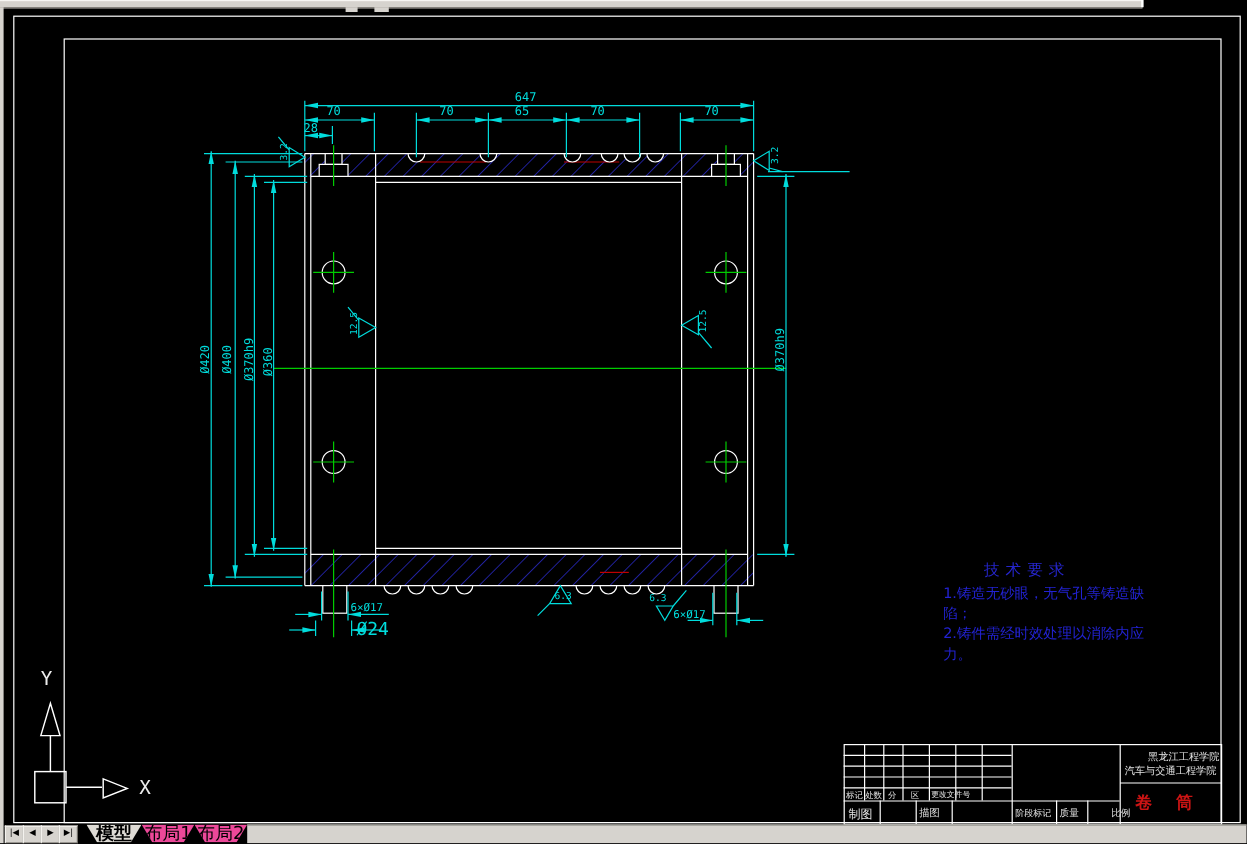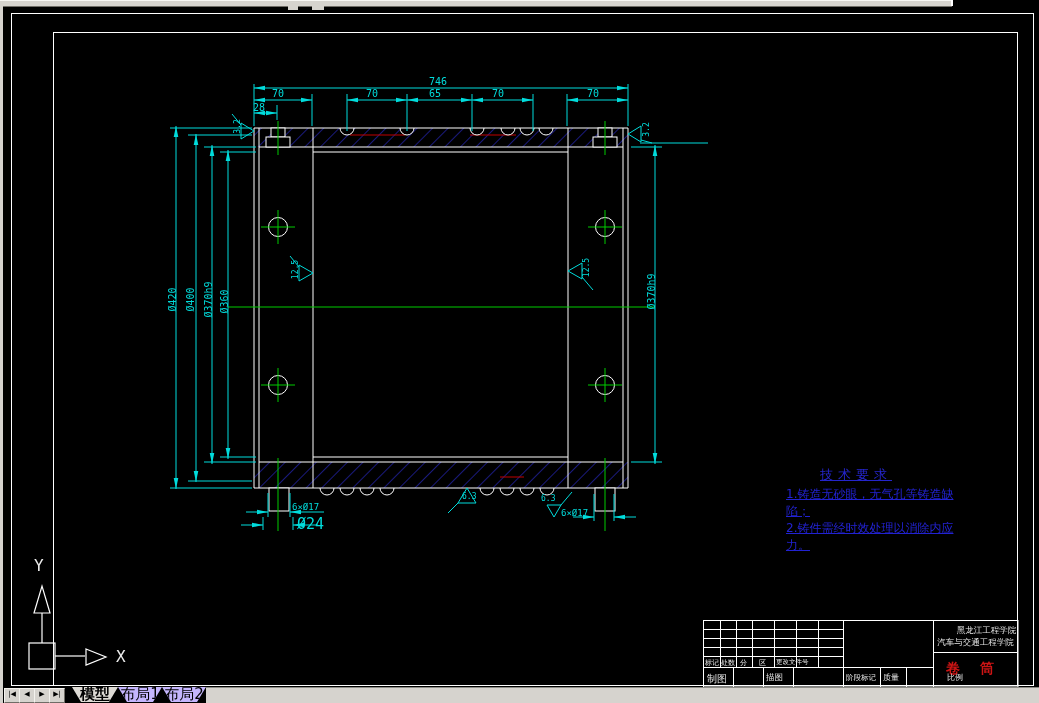--- a/index.html
+++ b/index.html
@@ -11,40 +11,40 @@
   .top-strip{left:0;top:0;width:952px;height:6px;background:#d6d3ce;border-bottom:1px solid #6f6c66;}
   .top-strip-hl{left:0;top:0;width:952px;height:1px;background:#f7f6f3;}
   .top-notch{background:#d6d3ce;height:4px;}
   .left-strip{left:0;top:6px;width:3px;height:697px;background:#d6d3ce;}
   .top-tick{left:951px;top:0;width:2px;height:6px;background:#fff;}
   
   .dimtxt{position:absolute;color:#00dcdc;font:10px "DejaVu Sans Mono",monospace;white-space:nowrap;}
   .sm{font-size:8px;}
   .rot{transform:rotate(-90deg);transform-origin:center;text-align:center;}
   
-  .tech{position:absolute;color:#2222d2;font:12px "DejaVu Sans",sans-serif;white-space:nowrap;text-decoration:underline;}
+  .tech{position:absolute;color:#2222d2;font:12px "DejaVu Sans",sans-serif;white-space:nowrap;}
   .tech-title{font-size:13px;letter-spacing:5px;color:#2525cc;}
   
   .tb{position:absolute;color:#e4e4e4;white-space:nowrap;font-family:"DejaVu Sans",sans-serif;}
   .tb-red{color:#cc1414;font-size:14px;letter-spacing:20px;font-weight:bold;}
   
   .ucs-lab{position:absolute;color:#ececec;font:16px "DejaVu Sans Mono",monospace;}
   
   .bottombar{left:0;top:686px;width:1039px;height:17px;}
   .scrollstrip{position:absolute;left:206px;top:1px;right:0;bottom:0;background:#d6d3ce;border-top:1px solid #8a8a84;}
   .navbtn{position:absolute;top:2px;width:14px;height:13px;background:#d6d3ce;
           border-top:1px solid #f4f2ee;border-left:1px solid #f4f2ee;
           border-right:1px solid #6f6c66;border-bottom:1px solid #6f6c66;
           color:#000;font-size:7px;line-height:11px;text-align:center;cursor:pointer;
           font-family:"DejaVu Sans",sans-serif;}
   .tab{position:absolute;top:1px;height:15px;line-height:15px;text-align:center;
        font-size:15px;color:#000;cursor:pointer;
        clip-path:polygon(0 0,100% 0,calc(100% - 9px) 100%,9px 100%);}
   .tab-active{background:#dedbd5;font-weight:bold;}
-  .tab-idle{background:#c4b5fd;}
+  .tab-idle{background:#ec4899;}
 </style>
 </head>
 <body>
 
 <div class="screen">
 
   <div class="abs top-strip"></div>
   <div class="abs top-strip-hl"></div>
   <div class="abs top-notch" style="left:288px;top:6px;width:10px;"></div>
   <div class="abs top-notch" style="left:312px;top:6px;width:12px;"></div>
@@ -183,21 +183,21 @@
     <g stroke="#ffffff" fill="none" stroke-width="1">
       <rect x="703.5" y="620.5" width="314.5" height="66.5"></rect>
       <path d="M933.5,620.5 V687 M933.5,652.5 H1018"></path>
       <path d="M703,629.5 H843 M703,638.5 H843 M703,647.5 H843 M703,656.5 H843 M703,667.5 H933"></path>
       <path d="M720.5,620 V667 M736.5,620 V667 M752.5,620 V667 M774.5,620 V667 M796.5,620 V667 M818.5,620 V667"></path>
       <path d="M843.5,620.5 V687"></path>
       <path d="M733.5,667 V687 M763.5,667 V687 M793.5,667 V687 M880.5,667 V687 M906.5,667 V687"></path>
     </g>
   </svg>
 
-  <div class="dimtxt" style="left:429px;top:76px;">746</div>
+  <div class="dimtxt" style="left:429px;top:76px;">647</div>
   <div class="dimtxt" style="left:272px;top:88px;">70</div>
   <div class="dimtxt" style="left:366px;top:88px;">70</div>
   <div class="dimtxt" style="left:429px;top:88px;">65</div>
   <div class="dimtxt" style="left:492px;top:88px;">70</div>
   <div class="dimtxt" style="left:587px;top:88px;">70</div>
   <div class="dimtxt" style="left:253px;top:102px;">28</div>
 
   <div class="dimtxt rot" style="left:152px;top:294px;width:40px;">Ø420</div>
   <div class="dimtxt rot" style="left:170px;top:294px;width:40px;">Ø400</div>
   <div class="dimtxt rot" style="left:178px;top:294px;width:60px;">Ø370h9</div>
@@ -226,21 +226,21 @@
   <div class="tb tb-red" style="left:946px;top:660px;">卷筒</div>
   <div class="tb" style="left:705px;top:658px;font-size:7px;">标记</div>
   <div class="tb" style="left:721px;top:658px;font-size:7px;">处数</div>
   <div class="tb" style="left:740px;top:658px;font-size:7px;">分</div>
   <div class="tb" style="left:759px;top:658px;font-size:7px;">区</div>
   <div class="tb" style="left:776px;top:658px;font-size:6.5px;">更改文件号</div>
   <div class="tb" style="left:707px;top:672px;font-size:10px;">制图</div>
   <div class="tb" style="left:766px;top:672px;font-size:8.5px;">描图</div>
   <div class="tb" style="left:846px;top:673px;font-size:7.5px;">阶段标记</div>
   <div class="tb" style="left:883px;top:672px;font-size:8px;">质量</div>
-  <div class="tb" style="left:930px;top:672px;font-size:8px;padding-left:17px;">比例</div>
+  <div class="tb" style="left:909px;top:672px;font-size:8px;padding-left:17px;">比例</div>
 
   <div class="ucs-lab" style="left:34px;top:556px;">Y</div>
   <div class="ucs-lab" style="left:116px;top:647px;">X</div>
 
   <div class="abs bottombar">
     <div class="scrollstrip"></div>
     <div class="navbtn" style="left:4px;">|◀</div>
     <div class="navbtn" style="left:19px;">◀</div>
     <div class="navbtn" style="left:34px;">▶</div>
     <div class="navbtn" style="left:49px;">▶|</div>

